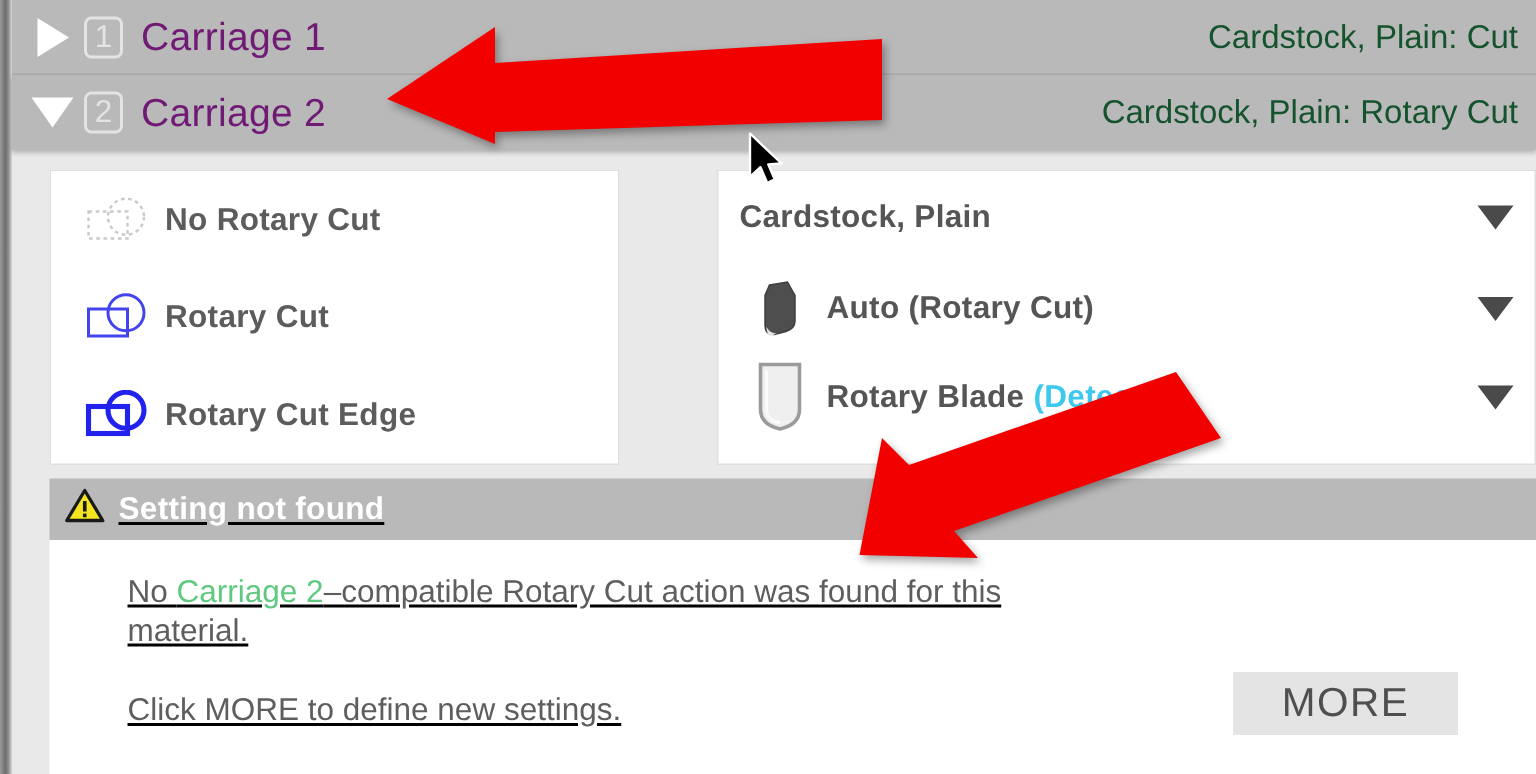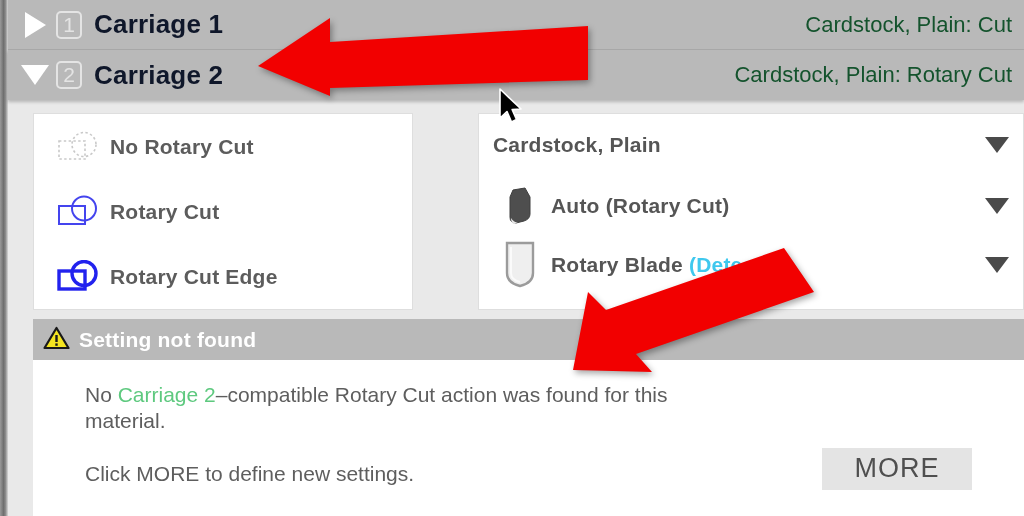--- a/index.html
+++ b/index.html
@@ -68,23 +68,23 @@
     color: #e4e4e4;
     font-size: 21px;
     font-weight: 400;
     display: flex;
     align-items: center;
     justify-content: center;
     margin-right: 12px;
     box-sizing: border-box;
   }
   .carriage-label {
-    color: #0f172a;
+    color: #701a75;
     font-size: 26px;
-    font-weight: 700;
+    font-weight: 400;
     letter-spacing: 0.2px;
   }
   .carriage-status {
     position: absolute;
     right: 12px;
     color: #14532d;
     font-size: 22px;
     font-weight: 400;
   }
 
@@ -166,20 +166,21 @@
     border-left: 12px solid transparent;
     border-right: 12px solid transparent;
     border-top: 16px solid #4a4a4a;
   }
 
   
   .warn-block {
     position: absolute;
     left: 25px; top: 218px;
     width: 991px;
+    text-decoration: underline;
   }
   .warn-header {
     height: 41px;
     background: #b9b9b9;
     display: flex;
     align-items: center;
     padding-left: 10px;
     box-sizing: border-box;
   }
   .warn-title {

